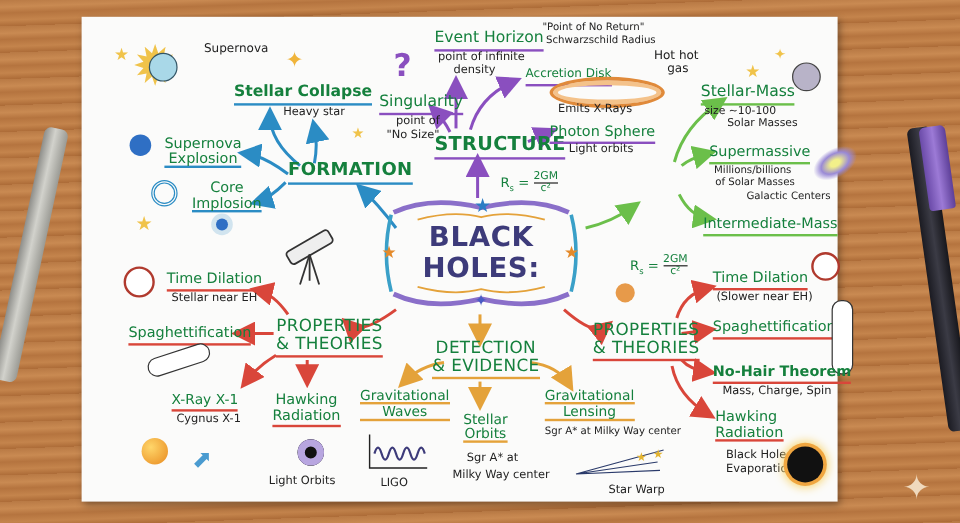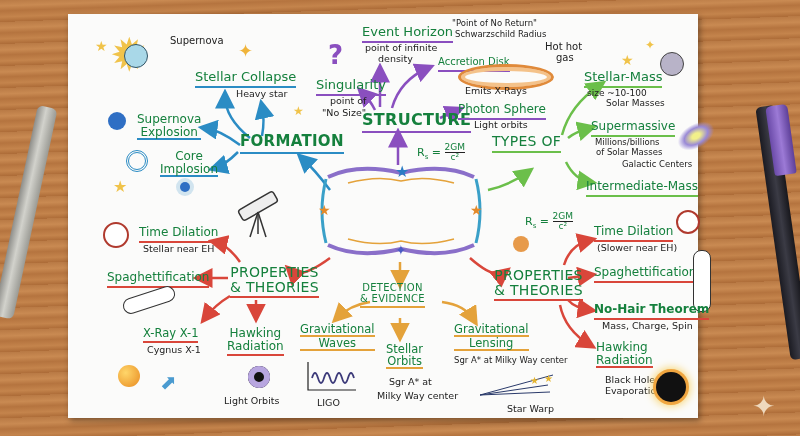--- a/index.html
+++ b/index.html
@@ -2,21 +2,21 @@
 <html><head>
 <meta charset="utf-8">
 <style>
   html,body{margin:0;padding:0;}
   body{width:800px;height:436px;overflow:hidden;position:relative;font-family:"DejaVu Sans",sans-serif;
     background:repeating-linear-gradient(178deg,#b97a45 0px,#c98a52 6px,#b5743f 11px,#c4844c 17px,#ad6c38 22px);}
   .paper{position:absolute;left:68px;top:14px;width:630px;height:404px;background:#fbfbfa;
     box-shadow:2px 3px 6px rgba(0,0,0,.35);}
   svg.lines{position:absolute;left:0;top:0;width:800px;height:436px;pointer-events:none;}
   .t{position:absolute;white-space:nowrap;color:#15803d;line-height:1.05;}
-  .node{font-size:15px;font-weight:normal;padding-bottom:2px;}
+  .node{font-size:15px;font-weight:bold;padding-bottom:2px;}
   .sub{font-size:9.5px;text-align:center;color:#222;}
   .u-blue{border-bottom:2.5px solid #2b8cc4;}
   .u-purple{border-bottom:2.5px solid #8a4fbf;}
   .u-green{border-bottom:2.5px solid #6bbf4a;}
   .u-red{border-bottom:2.5px solid #d9463a;text-align:right;}
   .u-orange{border-bottom:2.5px solid #e4a23a;}
   .hub{font-size:15px;font-weight:bold;text-align:center;letter-spacing:.3px;padding-bottom:2px;}
   .title-box{position:absolute;left:318px;top:163px;width:166px;height:96px;}
   .title-main{position:absolute;left:0;top:22px;width:166px;text-align:center;font-size:23px;font-weight:bold;color:#3d3b7a;letter-spacing:.5px;}
   .title-sub{position:absolute;left:0;top:53px;width:166px;text-align:center;font-size:11px;color:#1c1c1c;}
@@ -107,20 +107,21 @@
     <path d="M10,82 Q40,96 83,86 Q126,96 156,82" stroke="#8a6fc9" stroke-width="4" fill="none"></path>
     <path d="M8,16 Q0,48 8,80" stroke="#3aa0c8" stroke-width="3" fill="none"></path>
     <path d="M158,16 Q166,48 158,80" stroke="#3aa0c8" stroke-width="3" fill="none"></path>
     <path d="M30,20 Q60,12 83,18 Q106,12 136,20" stroke="#e4a23a" stroke-width="1.5" fill="none"></path>
     <path d="M30,76 Q60,84 83,78 Q106,84 136,76" stroke="#e4a23a" stroke-width="1.5" fill="none"></path>
     <text x="77" y="14" font-size="16" fill="#2b7cc4">★</text>
     <text x="77" y="92" font-size="14" fill="#4a5bc4">✦</text>
     <text x="0" y="52" font-size="14" fill="#e48a2a">★</text>
     <text x="152" y="52" font-size="14" fill="#e48a2a">★</text>
   </svg>
+  <div class="title-main">BLACK HOLES:</div>
 </div>
 
 <div class="t hub u-blue" style="left:240px;top:134px">FORMATION</div>
 <div class="t sub" style="left:170px;top:36px;font-size:10px">Supernova</div>
 <div class="t node u-blue" style="left:195px;top:70px;font-size:13px">Stellar Collapse</div>
 <div class="t sub" style="left:236px;top:89px">Heavy star</div>
 <div class="t node" style="left:137px;top:113px;font-size:12px;text-align:center;font-weight:normal">
   <div>Supernova</div>
   <div class="u-blue">Explosion</div>
 </div>
@@ -159,21 +160,20 @@
 <div class="t sub" style="left:474px;top:120px">Light orbits</div>
 <div class="t" style="left:417px;top:143px;font-size:11px">
   <span>R</span><sub style="font-size:7px">s</sub> =
   <span style="display:inline-block;text-align:center;vertical-align:middle;font-size:9px">
     <span style="display:block;border-bottom:1px solid #222">2GM</span>
     <span style="display:block">c²</span>
   </span>
 </div>
 
 <div class="t hub u-green" style="left:492px;top:134px;font-size:14px;font-weight:normal">
-  <div>TYPES OF</div>
 </div>
 <div class="t node u-green" style="left:584px;top:70px;font-size:13px;font-weight:normal">Stellar-Mass</div>
 <div class="t sub" style="left:587px;top:89px;font-size:9px">size ~10-100</div>
 <div class="t sub" style="left:606px;top:99px;font-size:9px">Solar Masses</div>
 <div class="icon" style="left:660px;top:52px;width:22px;height:22px;border-radius:50%;background:#b8b3c8;border:1px solid #444"></div>
 <div class="t node u-green" style="left:591px;top:120px;font-size:12px;font-weight:normal">Supermassive</div>
 <div class="t sub" style="left:595px;top:138px;font-size:8.5px">Millions/billions</div>
 <div class="t sub" style="left:596px;top:148px;font-size:8.5px">of Solar Masses</div>
 <div class="t sub" style="left:622px;top:160px;font-size:8.5px">Galactic Centers</div>
 <div class="icon" style="left:676px;top:124px;width:40px;height:24px;border-radius:50%;background:radial-gradient(#f2f08a 15%,#9a8ad6 45%,transparent 70%);transform:rotate(-30deg)"></div>
@@ -192,21 +192,21 @@
 <div class="t sub" style="left:147px;top:345px">Cygnus X-1</div>
 <div class="icon" style="left:118px;top:365px;width:22px;height:22px;border-radius:50%;background:radial-gradient(circle at 35% 35%,#ffd66a,#e88a1f)"></div>
 <div class="icon" style="left:160px;top:370px;font-size:20px;color:#4a9bd0">⬈</div>
 <div class="t node u-red" style="left:227px;top:327px;font-size:12px;font-weight:normal;text-align:center">
   <div>Hawking</div>
   <div>Radiation</div>
 </div>
 <div class="icon" style="left:248px;top:366px;width:22px;height:22px;border-radius:50%;background:#b8a6e0;box-shadow:inset 0 0 0 6px #b8a6e0,inset 0 0 0 11px #111"></div>
 <div class="t sub" style="left:224px;top:396px">Light Orbits</div>
 
-<div class="t hub u-orange" style="left:360px;top:283px;font-size:10px;font-weight:normal">
+<div class="t hub u-orange" style="left:360px;top:283px;font-size:14px;font-weight:normal">
   <div>DETECTION</div>
   <div>&amp; EVIDENCE</div>
 </div>
 <div class="t node" style="left:300px;top:323px;font-size:11.5px;font-weight:normal;text-align:center">
   <div class="u-orange">Gravitational</div>
   <div class="u-orange">Waves</div>
 </div>
 <svg class="icon" style="left:306px;top:360px" width="52" height="32" viewBox="0 0 52 32">
   <path d="M2,2 L2,30 L50,30" stroke="#222" stroke-width="1.2" fill="none"></path>
   <path d="M6,18 Q9,8 12,18 T18,18 T24,18 T30,18 T36,18 T42,18 T48,18" stroke="#3d3b7a" stroke-width="1.8" fill="none"></path>

